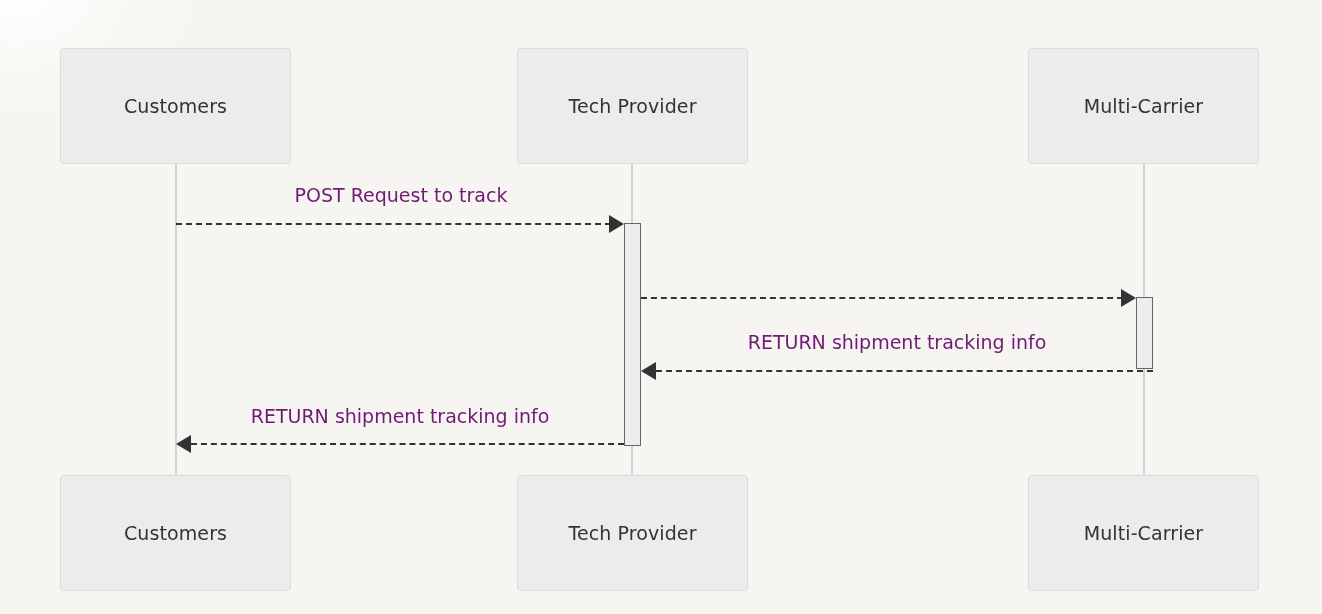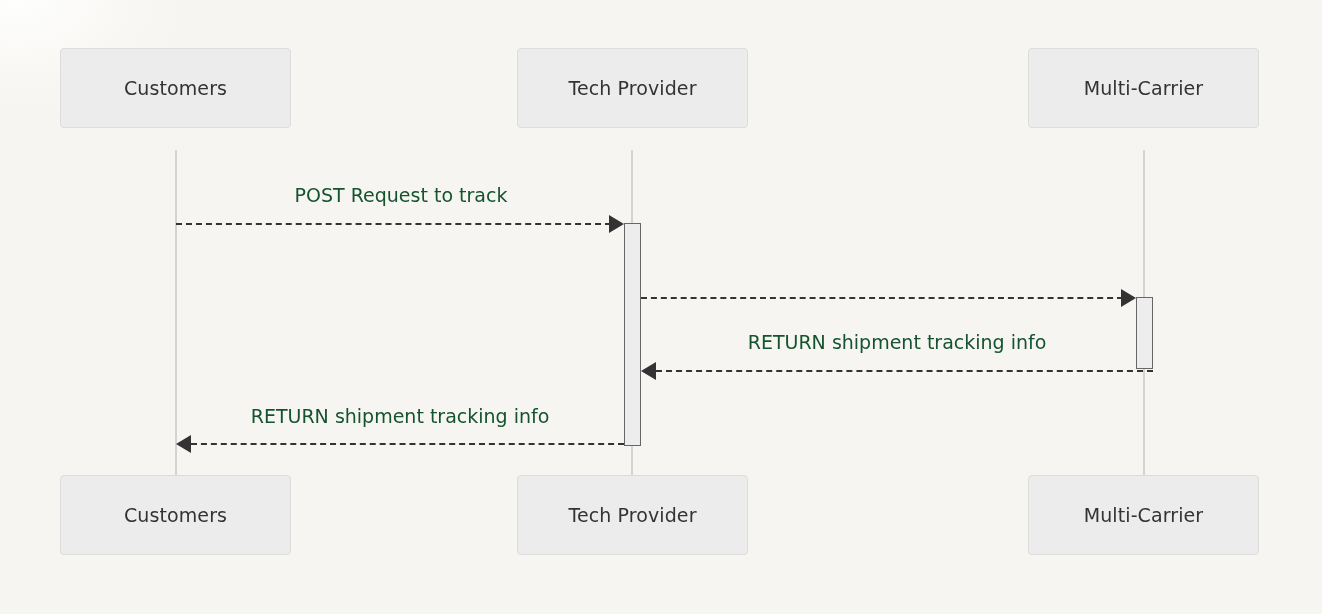--- a/index.html
+++ b/index.html
@@ -15,21 +15,21 @@
   
   .corner-glow{
     position:absolute;left:-60px;top:-70px;width:260px;height:190px;
     background:radial-gradient(ellipse at 30% 35%, rgba(255,255,255,0.95) 0%, rgba(250,249,246,0.55) 45%, rgba(246,245,241,0) 72%);
     pointer-events:none;
   }
 
   
   .actor-box{
     position:absolute;
-    width:231px;height:80px;
+    width:231px;height:116px;
     background:#ececed;
     border:1px solid #dcdcdc;
     border-radius:4px;
     box-sizing:border-box;
     display:flex;align-items:center;justify-content:center;
   }
   .actor-label{
     font-size:19px;
     color:#333333;
     letter-spacing:0.1px;
@@ -54,21 +54,21 @@
 
   
   .msg-line{
     position:absolute;
     height:0;
     border-top:2px dashed #333333;
   }
   .msg-label{
     position:absolute;
     font-size:19px;
-    color:#14532d;
+    color:#701a75;
     white-space:nowrap;
     text-align:center;
   }
   .arrowhead{
     position:absolute;
     width:0;height:0;
     border-top:9px solid transparent;
     border-bottom:9px solid transparent;
   }
   .arrow-right{ border-left:15px solid #333333; }

